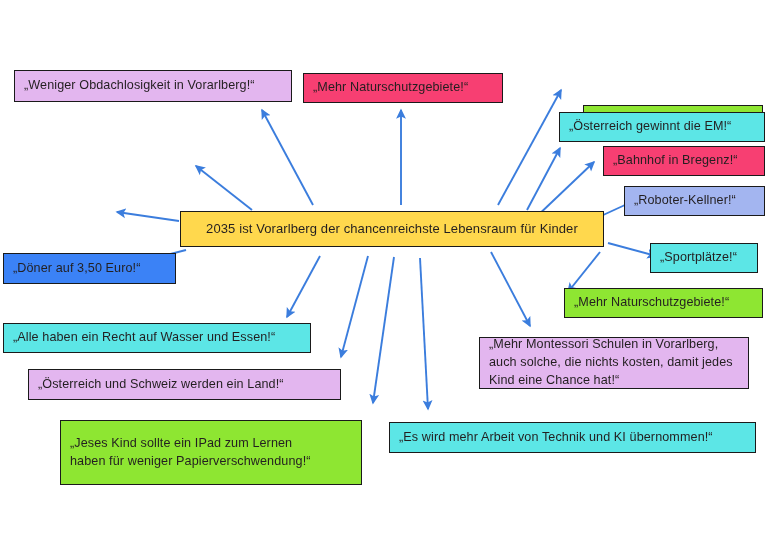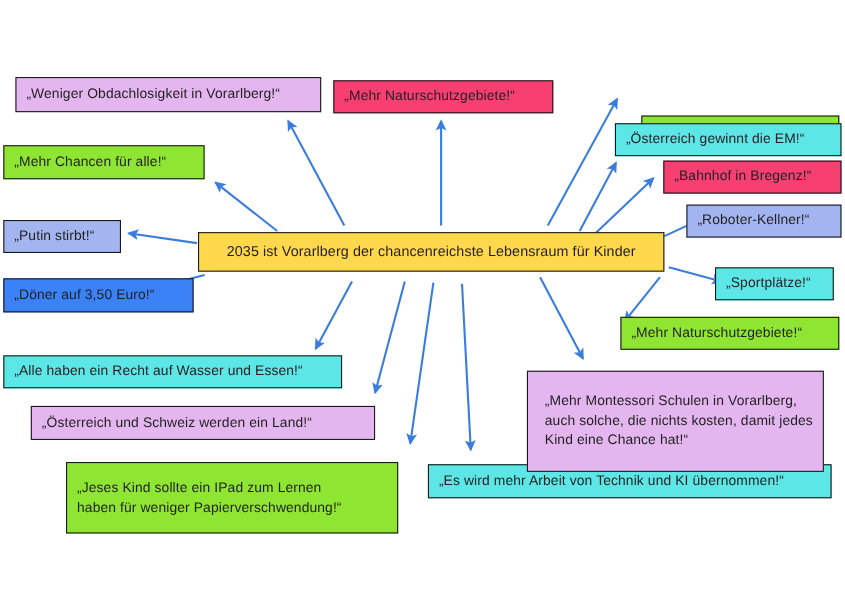--- a/index.html
+++ b/index.html
@@ -66,30 +66,28 @@
       <line x1="608" y1="243" x2="656" y2="256" stroke="#3b7ddd" stroke-width="1.9" marker-end="url(#ah)"></line>
       <line x1="600" y1="252" x2="568" y2="292" stroke="#3b7ddd" stroke-width="1.9" marker-end="url(#ah)"></line>
       <line x1="320" y1="256" x2="287" y2="317" stroke="#3b7ddd" stroke-width="1.9" marker-end="url(#ah)"></line>
       <line x1="368" y1="256" x2="341" y2="357" stroke="#3b7ddd" stroke-width="1.9" marker-end="url(#ah)"></line>
       <line x1="394" y1="257" x2="373" y2="403" stroke="#3b7ddd" stroke-width="1.9" marker-end="url(#ah)"></line>
       <line x1="420" y1="258" x2="428" y2="409" stroke="#3b7ddd" stroke-width="1.9" marker-end="url(#ah)"></line>
       <line x1="491" y1="252" x2="530" y2="326" stroke="#3b7ddd" stroke-width="1.9" marker-end="url(#ah)"></line>
     </svg>
 <div class="node center" style="left: 180px; top: 211px; width: 424px; height: 36px; background: rgb(255, 216, 77); border-color: rgb(26, 26, 26); color: rgb(35, 31, 32); justify-content: center;"><span>2035 ist Vorarlberg der chancenreichste Lebensraum für Kinder</span></div>
     <div class="node" style="left: 14px; top: 70px; width: 278px; height: 32px; background: rgb(227, 182, 239); border-color: rgb(26, 26, 26); color: rgb(35, 31, 32);"><span>„Weniger Obdachlosigkeit in Vorarlberg!“</span></div>
-    <div class="node" style="left: 3px; top: 132px; width: 183px; height: 31px; background: rgb(142, 230, 50); border-color: rgb(26, 26, 26); color: rgb(35, 31, 32);"><span>„Mehr Chancen für alle!“</span></div>
-    <div class="node" style="left: 3px; top: 200px; width: 107px; height: 30px; background: rgb(163, 181, 240); border-color: rgb(26, 26, 26); color: rgb(35, 31, 32);"><span>„Putin stirbt!“</span></div>
     <div class="node" style="left: 3px; top: 253px; width: 173px; height: 31px; background: #3b82f6; border-color: rgb(26, 26, 26); color: rgb(35, 31, 32);"><span>„Döner auf 3,50 Euro!“</span></div>
     <div class="node" style="left: 3px; top: 323px; width: 308px; height: 30px; background: rgb(92, 230, 230); border-color: rgb(26, 26, 26); color: rgb(35, 31, 32);"><span>„Alle haben ein Recht auf Wasser und Essen!“</span></div>
     <div class="node" style="left: 28px; top: 369px; width: 313px; height: 31px; background: rgb(227, 182, 239); border-color: rgb(26, 26, 26); color: rgb(35, 31, 32);"><span>„Österreich und Schweiz werden ein Land!“</span></div>
     <div class="node multiline" style="left: 60px; top: 420px; width: 302px; height: 65px; background: rgb(142, 230, 50); border-color: rgb(26, 26, 26); color: rgb(35, 31, 32);"><span>„Jeses Kind sollte ein IPad zum Lernen
 haben für weniger Papierverschwendung!“</span></div>
     <div class="node" style="left: 303px; top: 73px; width: 200px; height: 30px; background: rgb(247, 63, 114); border-color: rgb(26, 26, 26); color: rgb(35, 31, 32);"><span>„Mehr Naturschutzgebiete!“</span></div>
     <div class="node" style="left: 389px; top: 422px; width: 367px; height: 31px; background: rgb(92, 230, 230); border-color: rgb(26, 26, 26); color: rgb(35, 31, 32);"><span>„Es wird mehr Arbeit von Technik und KI übernommen!“</span></div>
-    <div class="node multiline" style="left: 479px; top: 337px; width: 270px; height: 92px; background: rgb(227, 182, 239); border-color: rgb(26, 26, 26); color: rgb(35, 31, 32); justify-content: flex-end;"><span>„Mehr Montessori Schulen in Vorarlberg,
+    <div class="node multiline" style="left: 479px; top: 337px; width: 270px; height: 52px; background: rgb(227, 182, 239); border-color: rgb(26, 26, 26); color: rgb(35, 31, 32);"><span>„Mehr Montessori Schulen in Vorarlberg,
 auch solche, die nichts kosten, damit jedes
 Kind eine Chance hat!“</span></div>
     <div class="node" style="left: 583px; top: 73px; width: 180px; height: 30px; background: rgb(142, 230, 50); border-color: rgb(26, 26, 26); color: rgb(35, 31, 32); margin-top: 32px;"><span>„MC Donalds stirbt aus!“</span></div>
     <div class="node" style="left: 559px; top: 112px; width: 206px; height: 30px; background: rgb(92, 230, 230); border-color: rgb(26, 26, 26); color: rgb(35, 31, 32);"><span>„Österreich gewinnt die EM!“</span></div>
     <div class="node" style="left: 603px; top: 146px; width: 162px; height: 30px; background: rgb(247, 63, 114); border-color: rgb(26, 26, 26); color: rgb(35, 31, 32);"><span>„Bahnhof in Bregenz!“</span></div>
     <div class="node" style="left: 624px; top: 186px; width: 141px; height: 30px; background: rgb(163, 181, 240); border-color: rgb(26, 26, 26); color: rgb(35, 31, 32);"><span>„Roboter-Kellner!“</span></div>
     <div class="node" style="left: 650px; top: 243px; width: 108px; height: 30px; background: rgb(92, 230, 230); border-color: rgb(26, 26, 26); color: rgb(35, 31, 32);"><span>„Sportplätze!“</span></div>
     <div class="node" style="left: 564px; top: 288px; width: 199px; height: 30px; background: rgb(142, 230, 50); border-color: rgb(26, 26, 26); color: rgb(35, 31, 32);"><span>„Mehr Naturschutzgebiete!“</span></div>
   </div>
 

